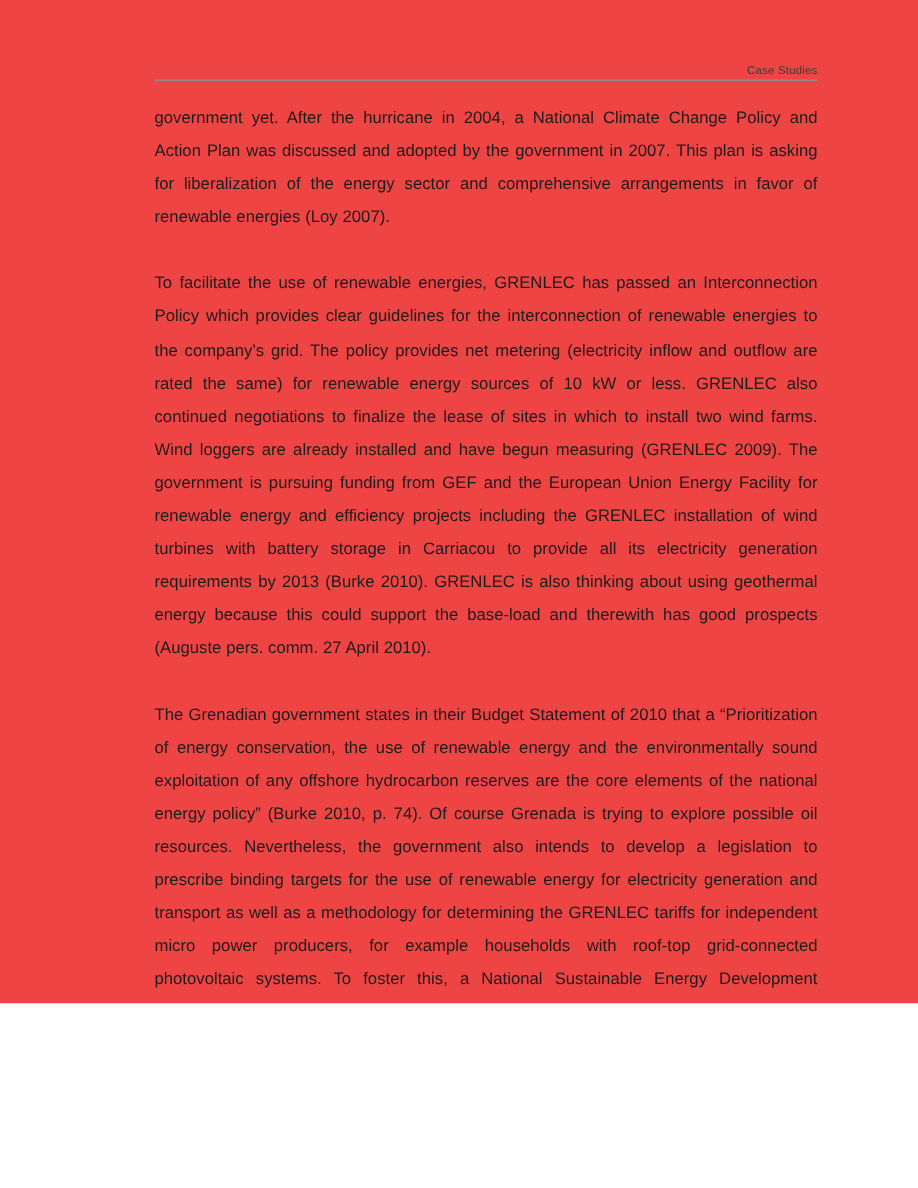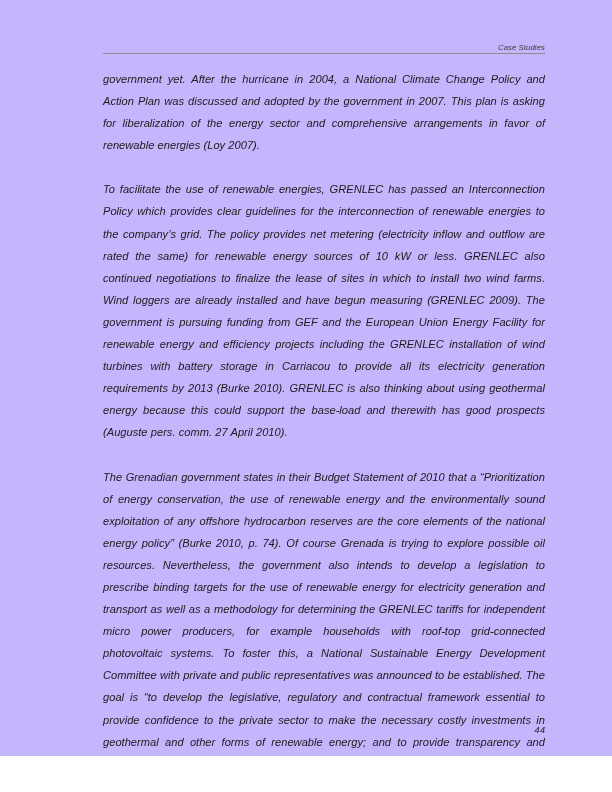--- a/index.html
+++ b/index.html
@@ -6,25 +6,24 @@
     margin: 0;
     padding: 0;
     background: #ffffff;
   }
   body {
     font-family: "Liberation Sans", sans-serif;
   }
   .page {
     position: relative;
     width: 612px;
-    height: 756px;
-    background: #c4b5fd;
+    height: 669px;
+    background: #ef4444;
     box-sizing: border-box;
     overflow: hidden;
-    font-style: italic;
   }
   .header {
     position: absolute;
     left: 103px;
     top: 36px;
     width: 442px;
     text-align: right;
   }
   .header-text {
     font-size: 7.6px;

